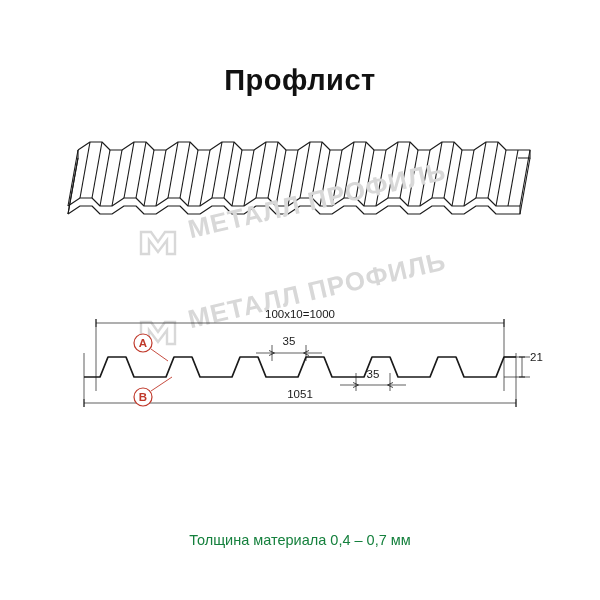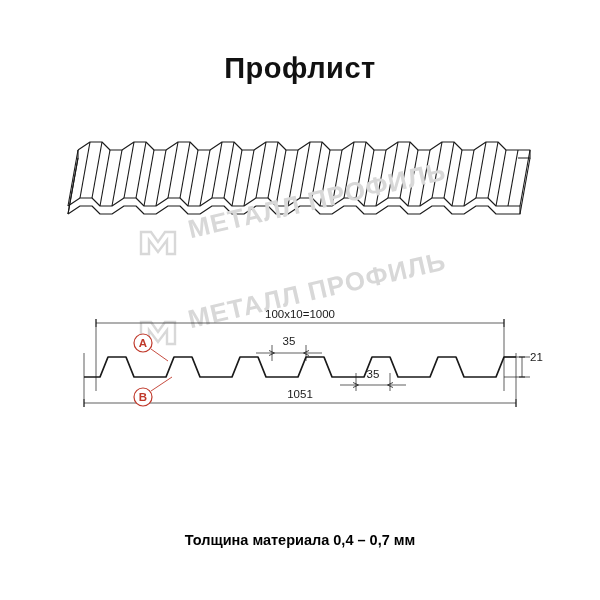--- a/index.html
+++ b/index.html
@@ -15,21 +15,21 @@
     position: relative;
     overflow: hidden;
   }
   .page {
     position: relative;
     width: 600px;
     height: 600px;
   }
   .title {
     position: absolute;
-    top: 52px;
+    top: 64px;
     left: 0;
     width: 600px;
     text-align: center;
     font-size: 29px;
     font-weight: bold;
     letter-spacing: 0.5px;
     color: #111111;
   }
   .subtitle {
     position: absolute;
@@ -41,22 +41,22 @@
     font-weight: bold;
     color: #111111;
   }
   .footer-note {
     position: absolute;
     top: 532px;
     left: 0;
     width: 600px;
     text-align: center;
     font-size: 14.5px;
-    font-weight: bold;
-    color: #000000;
+    font-weight: normal;
+    color: #15803d;
   }
   .iso-wrap {
     position: absolute;
     top: 128px;
     left: 60px;
     width: 480px;
     height: 120px;
   }
   .section-wrap {
     position: absolute;

